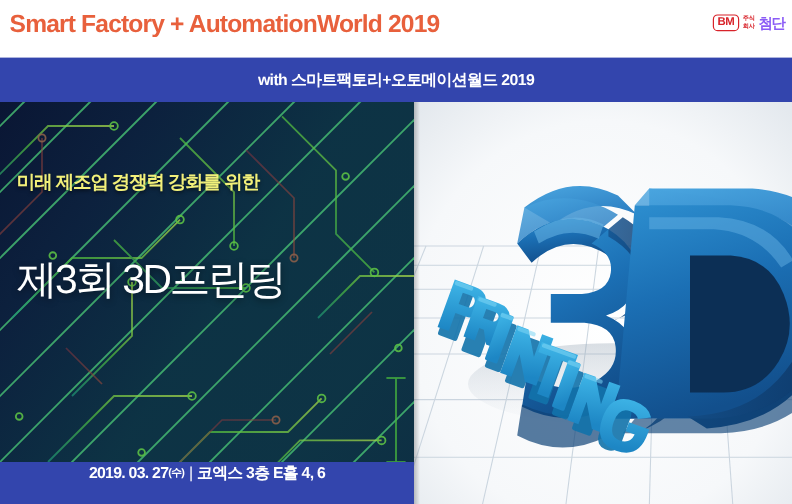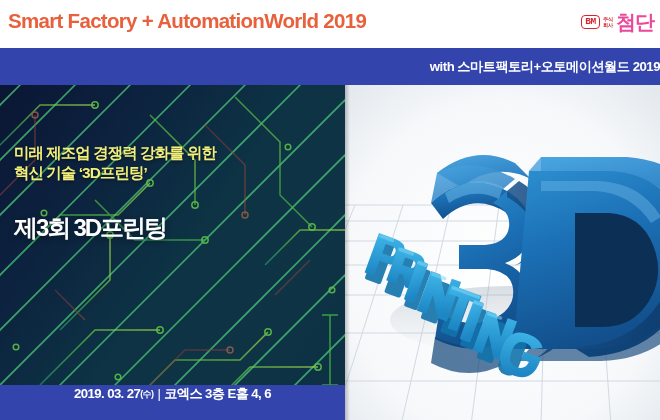--- a/index.html
+++ b/index.html
@@ -23,37 +23,36 @@
   }
   .brand-logo{
     position:absolute; right:6px; top:12px;
     display:flex; align-items:center; gap:3px;
   }
   .bm-badge{
     border:1.6px solid #d8232a; border-radius:4px;
     color:#d8232a; font-size:9.5px; font-weight:bold;
     padding:1px 3px 1.5px 3px; line-height:1;
     letter-spacing:-0.3px;
-    font-family:Liberation Mono, monospace;
   }
   .brand-sub{
     display:flex; flex-direction:column; justify-content:center;
     font-size:5.2px; font-weight:bold; color:#d8232a;
     line-height:1.18; letter-spacing:-0.2px;
   }
   .brand-main{
-    font-size:20px; font-weight:bold; color:#ec4899;
+    font-size:12px; font-weight:bold; color:#8b5cf6;
     letter-spacing:-1px; line-height:1;
   }
 
   
   .subbar{
     position:absolute; left:0; top:48px; width:660px; height:37px;
     background:#3345ad;
-    display:flex; align-items:center; justify-content:flex-end;
+    display:flex; align-items:center; justify-content:center;
   }
   .subbar-text{
     color:#ffffff; font-size:13.2px; font-weight:bold;
     letter-spacing:-0.5px; white-space:nowrap;
   }
 
   
   .poster{
     position:absolute; left:0; top:85px; width:660px; height:335px;
     background:#ffffff;
@@ -75,21 +74,21 @@
   .circuit{ position:absolute; inset:0; }
 
   .poster-eyebrow{
     position:absolute; left:14px; top:58px; z-index:6;
     color:#f2f07a; font-size:15.4px; font-weight:bold;
     line-height:1.33; letter-spacing:-0.9px;
     text-shadow:0 1px 3px rgba(0,0,0,0.55);
   }
   .poster-title{
     position:absolute; left:14px; top:128px; z-index:6;
-    color:#ffffff; font-size:24px; font-weight:bold;
+    color:#ffffff; font-size:34px; font-weight:normal;
     line-height:1.21; letter-spacing:-2.1px;
     text-shadow:0 2px 6px rgba(0,0,0,0.45);
   }
 
   
   .datebar{
     position:absolute; left:0; top:300px; width:345px; height:35px;
     background:#3345ad; z-index:7;
     display:flex; align-items:flex-start; justify-content:center;
   }
@@ -220,21 +219,20 @@
 
         <g stroke="#49b83f" stroke-width="1.5" fill="none" opacity="0.8">
           <path d="M330 230 L330 300"></path>
           <path d="M322 230 L338 230"></path>
           <path d="M322 300 L338 300"></path>
         </g>
       </svg>
 
       <div class="poster-eyebrow">
         <div>미래 제조업 경쟁력 강화를 위한</div>
-        <div>혁신 기술 ‘3D프린팅’</div>
       </div>
 
       <div class="poster-title">
         <div>제3회 3D프린팅</div>
       </div>
 
       <div class="datebar">
         <span class="datebar-text"><span>2019. 03. 27</span><span class="sup">(수)</span><span class="sep">|</span><span>코엑스 3층 E홀 4, 6</span></span>
       </div>
     </div>

